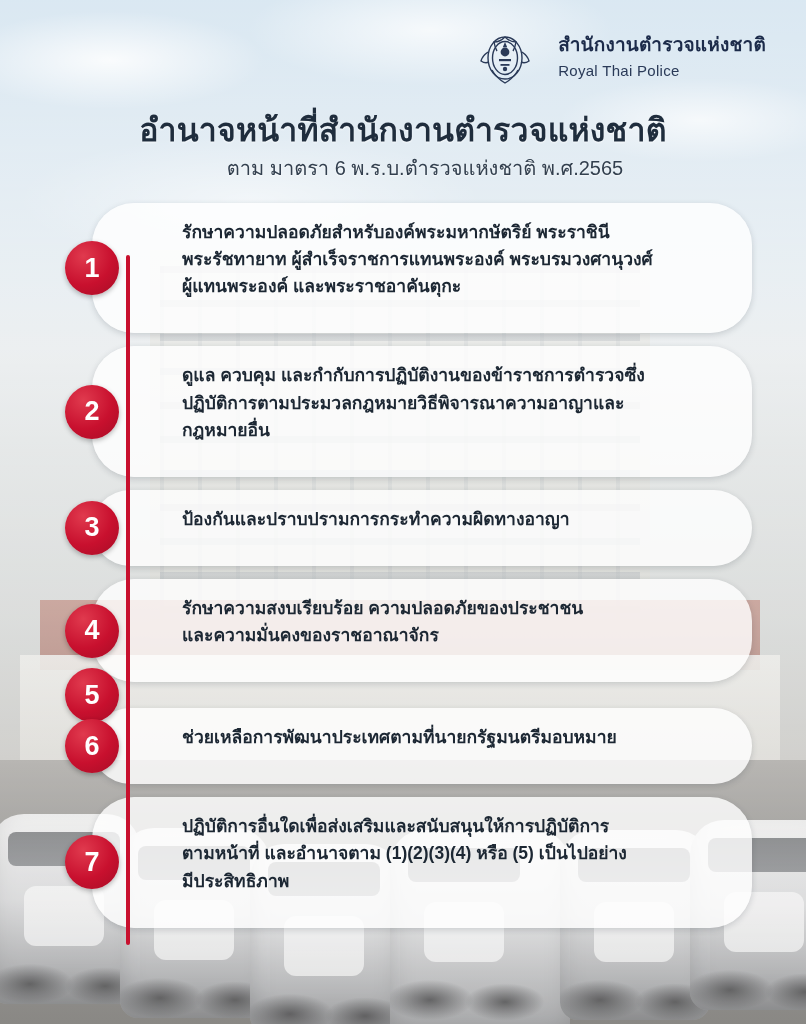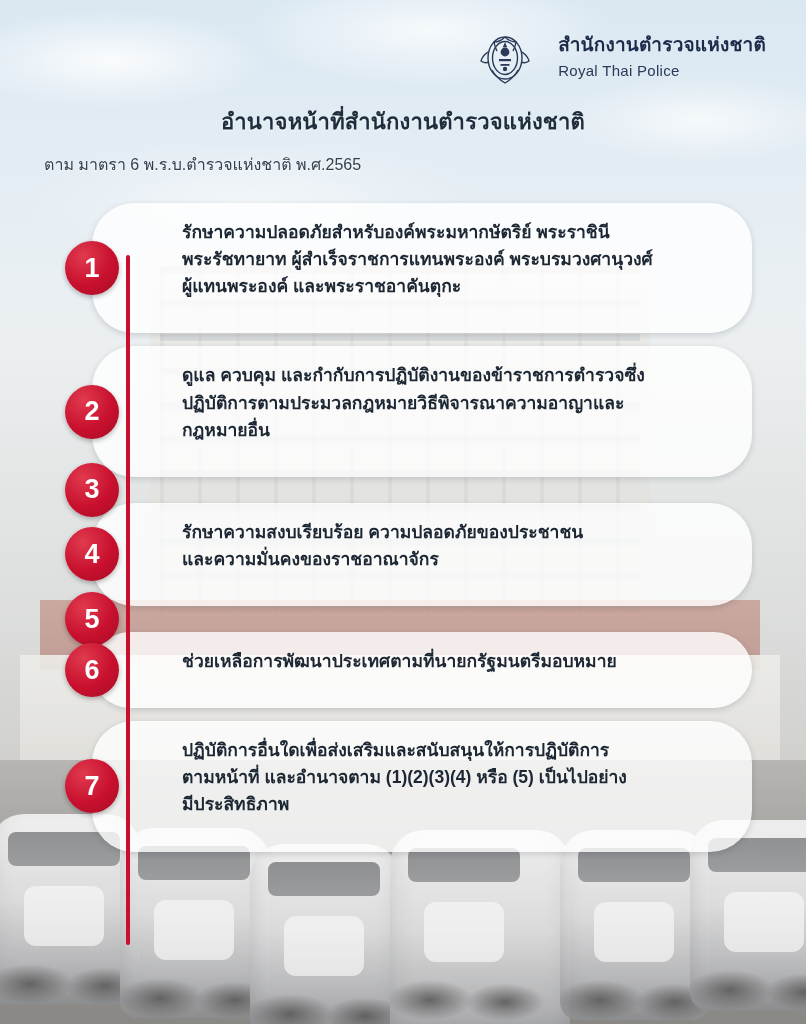--- a/index.html
+++ b/index.html
@@ -155,32 +155,33 @@
     margin-top: 8px;
   }
 
   
   .title {
     position: absolute;
     top: 104px;
     left: 0;
     width: 100%;
     text-align: center;
-    font-size: 22px;
+    font-size: 32px;
     font-weight: 700;
     color: #1f2d3d;
     letter-spacing: .2px;
     text-shadow: 0 1px 2px rgba(255,255,255,.8);
   }
   .subtitle {
     position: absolute;
     top: 152px;
     left: 0;
     width: 100%;
-    font-size: 16px;
+    text-align: center;
+    font-size: 20px;
     color: #33404f;
     text-shadow: 0 1px 2px rgba(255,255,255,.8);
     padding-left: 44px;
   }
 
   
   .timeline-line {
     position: absolute;
     left: 126px;
     top: 255px;
@@ -313,20 +314,23 @@
       <div class="num">2</div>
       <div class="pill">
         <span class="pill-text">ดูแล ควบคุม และกำกับการปฏิบัติงานของข้าราชการตำรวจซึ่ง
 ปฏิบัติการตามประมวลกฎหมายวิธีพิจารณาความอาญาและ
 กฎหมายอื่น</span>
       </div>
     </div>
 
     <div class="item">
       <div class="num">3</div>
+      <div class="pill">
+        <span class="pill-text">ป้องกันและปราบปรามการกระทำความผิดทางอาญา</span>
+      </div>
     </div>
 
     <div class="item">
       <div class="num">4</div>
       <div class="pill">
         <span class="pill-text">รักษาความสงบเรียบร้อย ความปลอดภัยของประชาชน
 และความมั่นคงของราชอาณาจักร</span>
       </div>
     </div>
 

